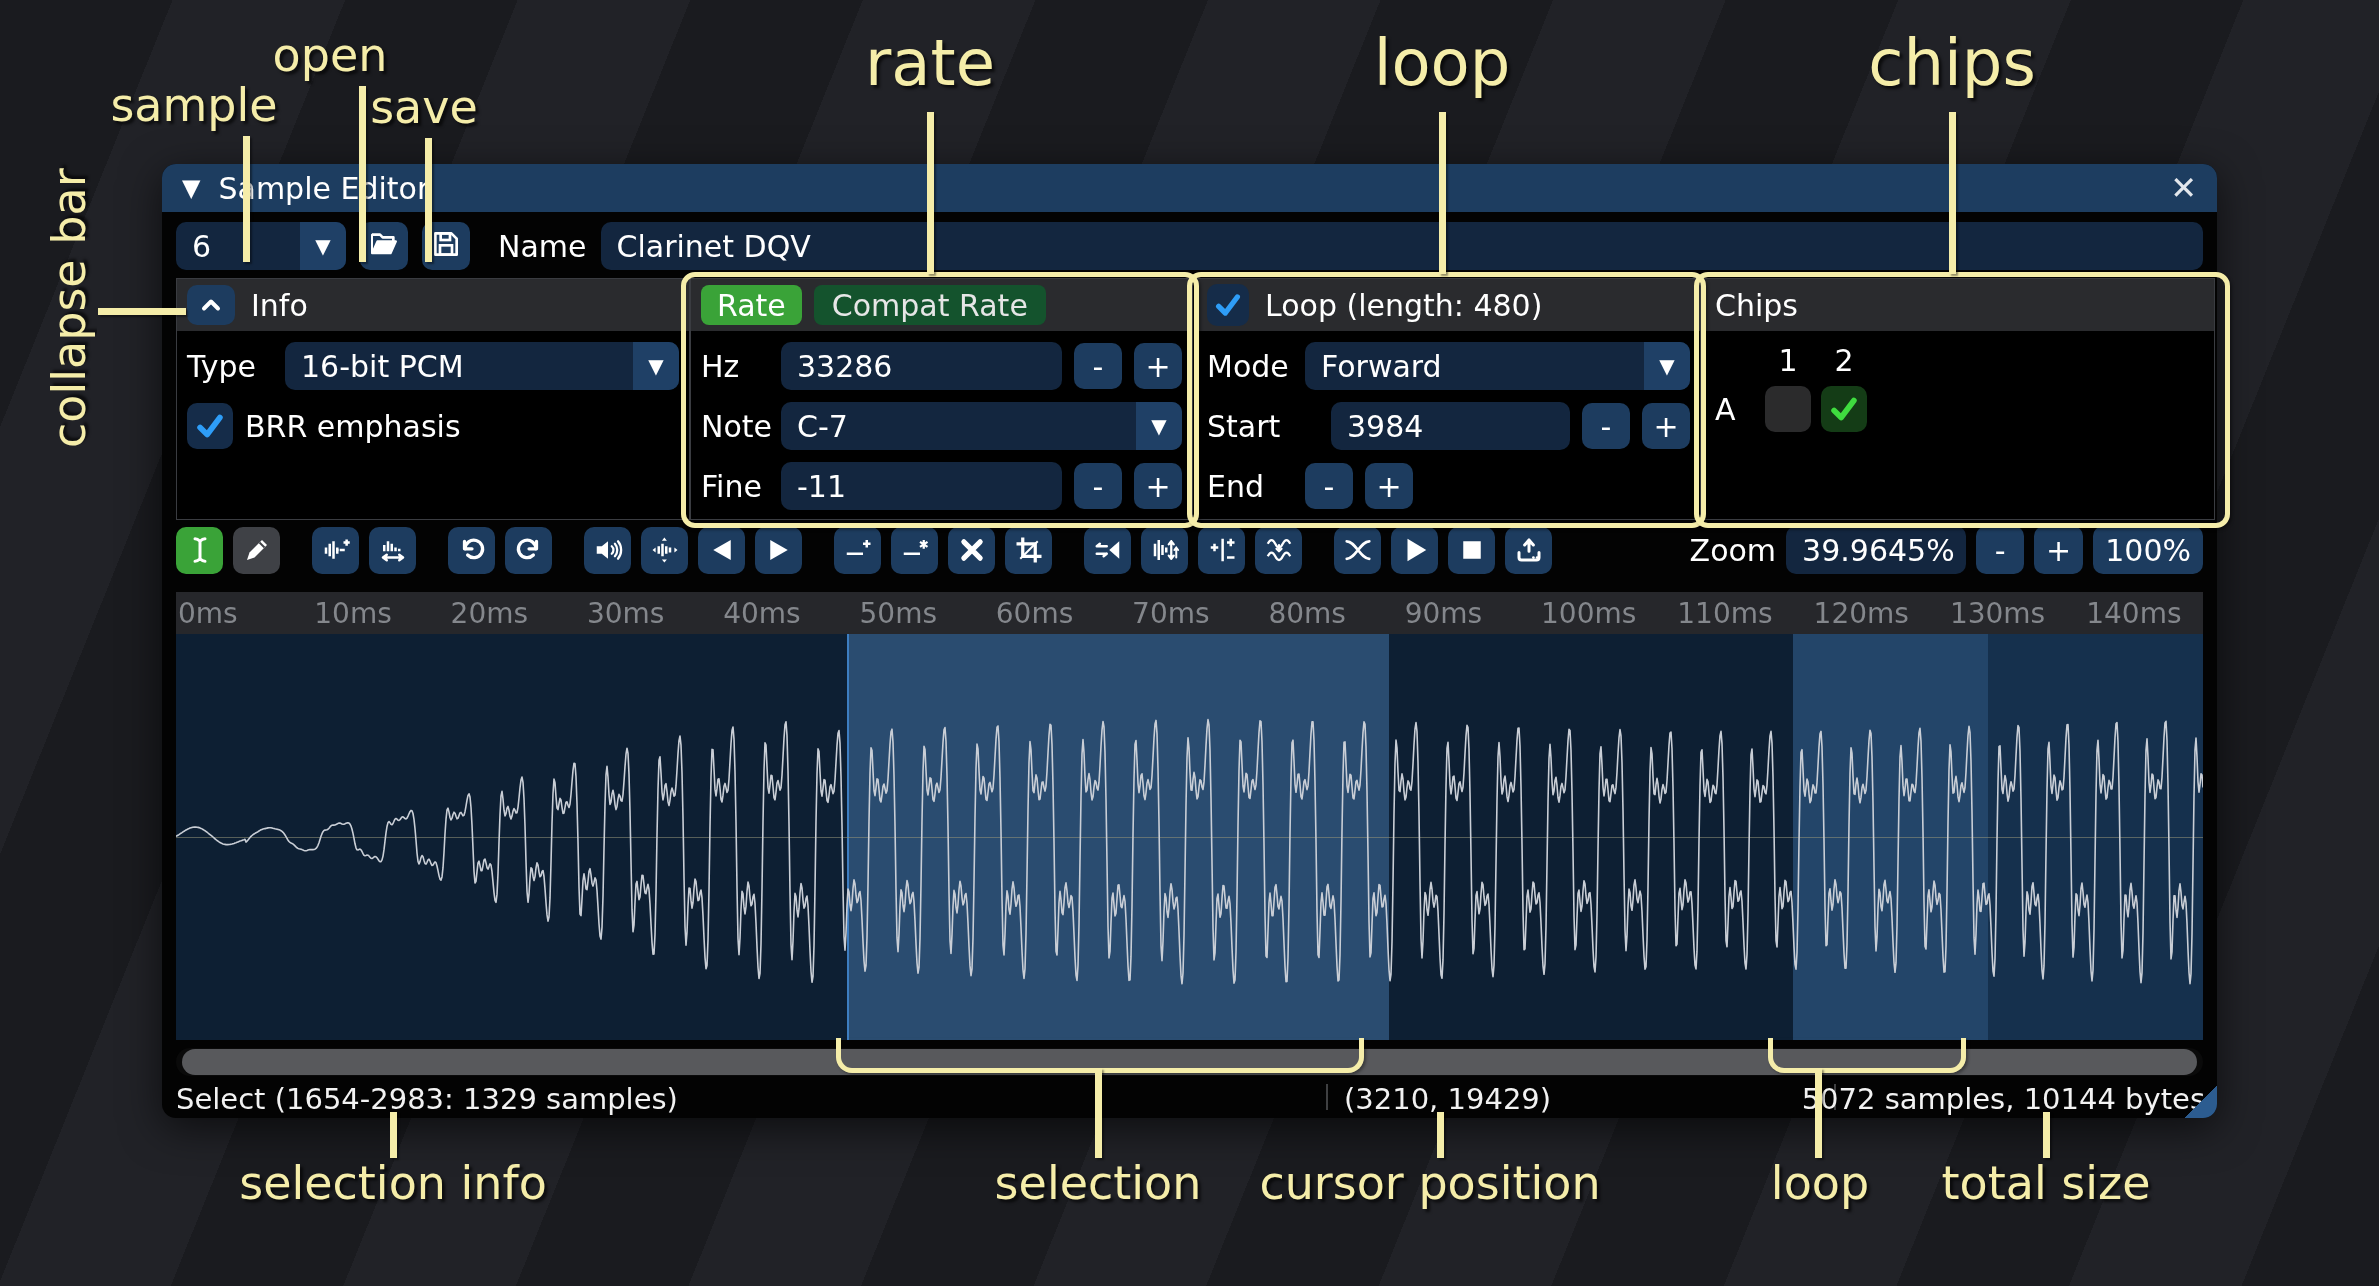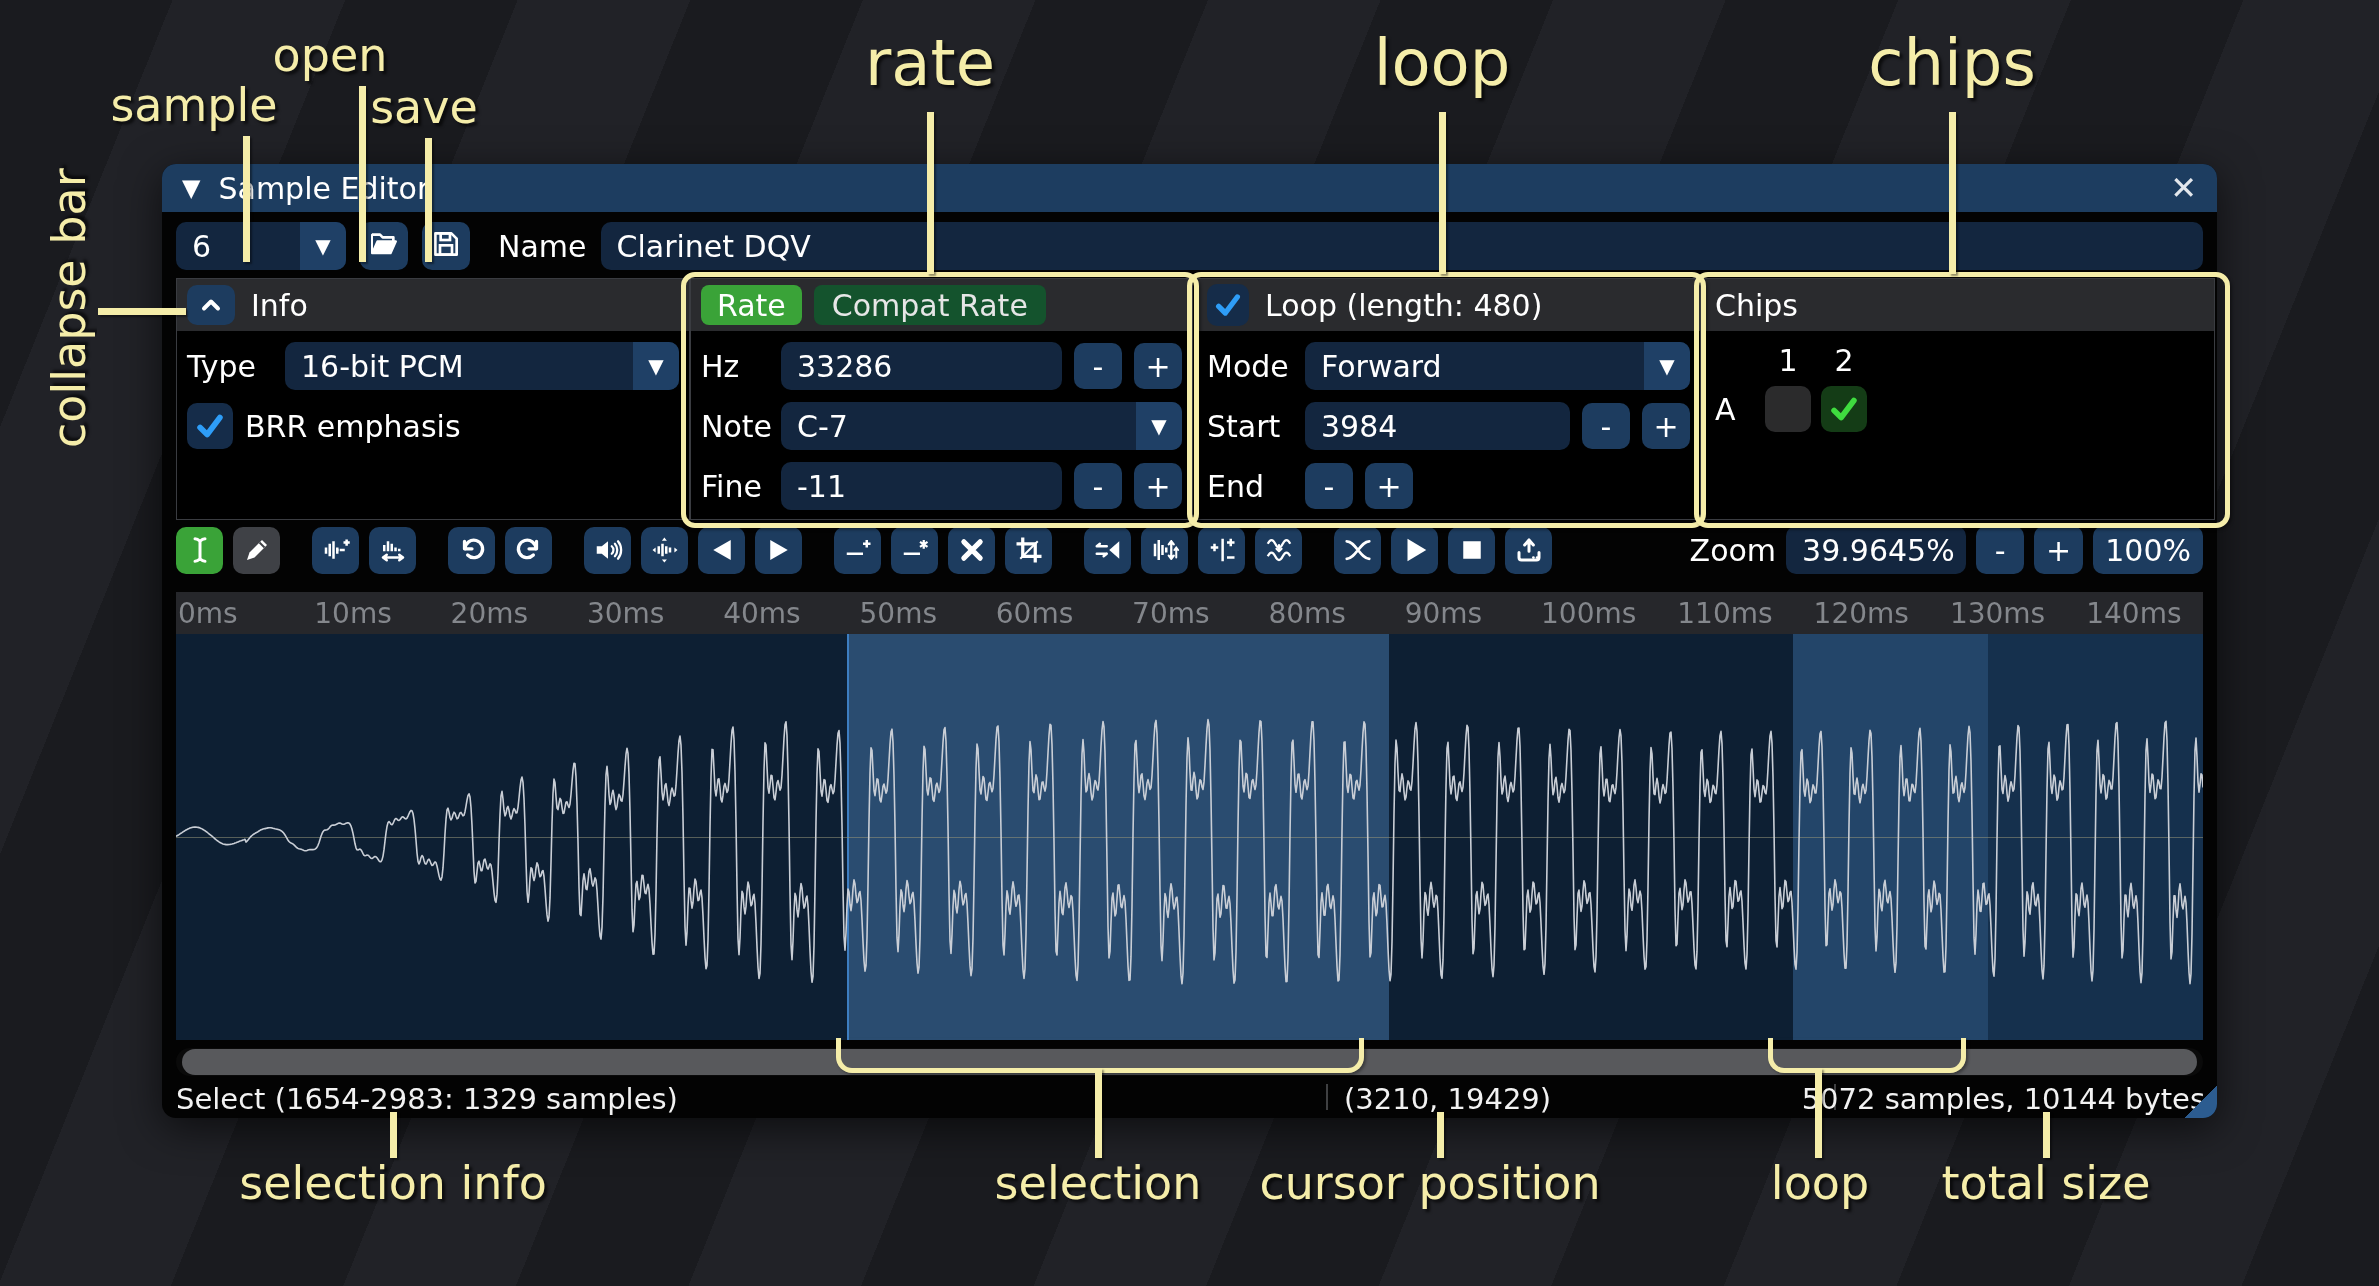--- a/index.html
+++ b/index.html
@@ -223,21 +223,21 @@
       <div class="pbody">
         <div class="prow">
           <span class="rlabel" style="width:86px;">Mode</span>
           <div class="dd" style="flex:1;">
             <span class="val">Forward</span>
             <span class="arr">▼</span>
           </div>
         </div>
         <div class="prow">
           <span class="rlabel" style="width:86px;">Start</span>
-          <div class="field" style="flex:1;">
+          <div class="field" style="flex:1;margin-left:26px;">
               <span>3984</span>
             </div>
           <div class="stepper">
               <span>-</span>
             </div>
           <div class="stepper">
               <span>+</span>
             </div>
         </div>
         <div class="prow">

